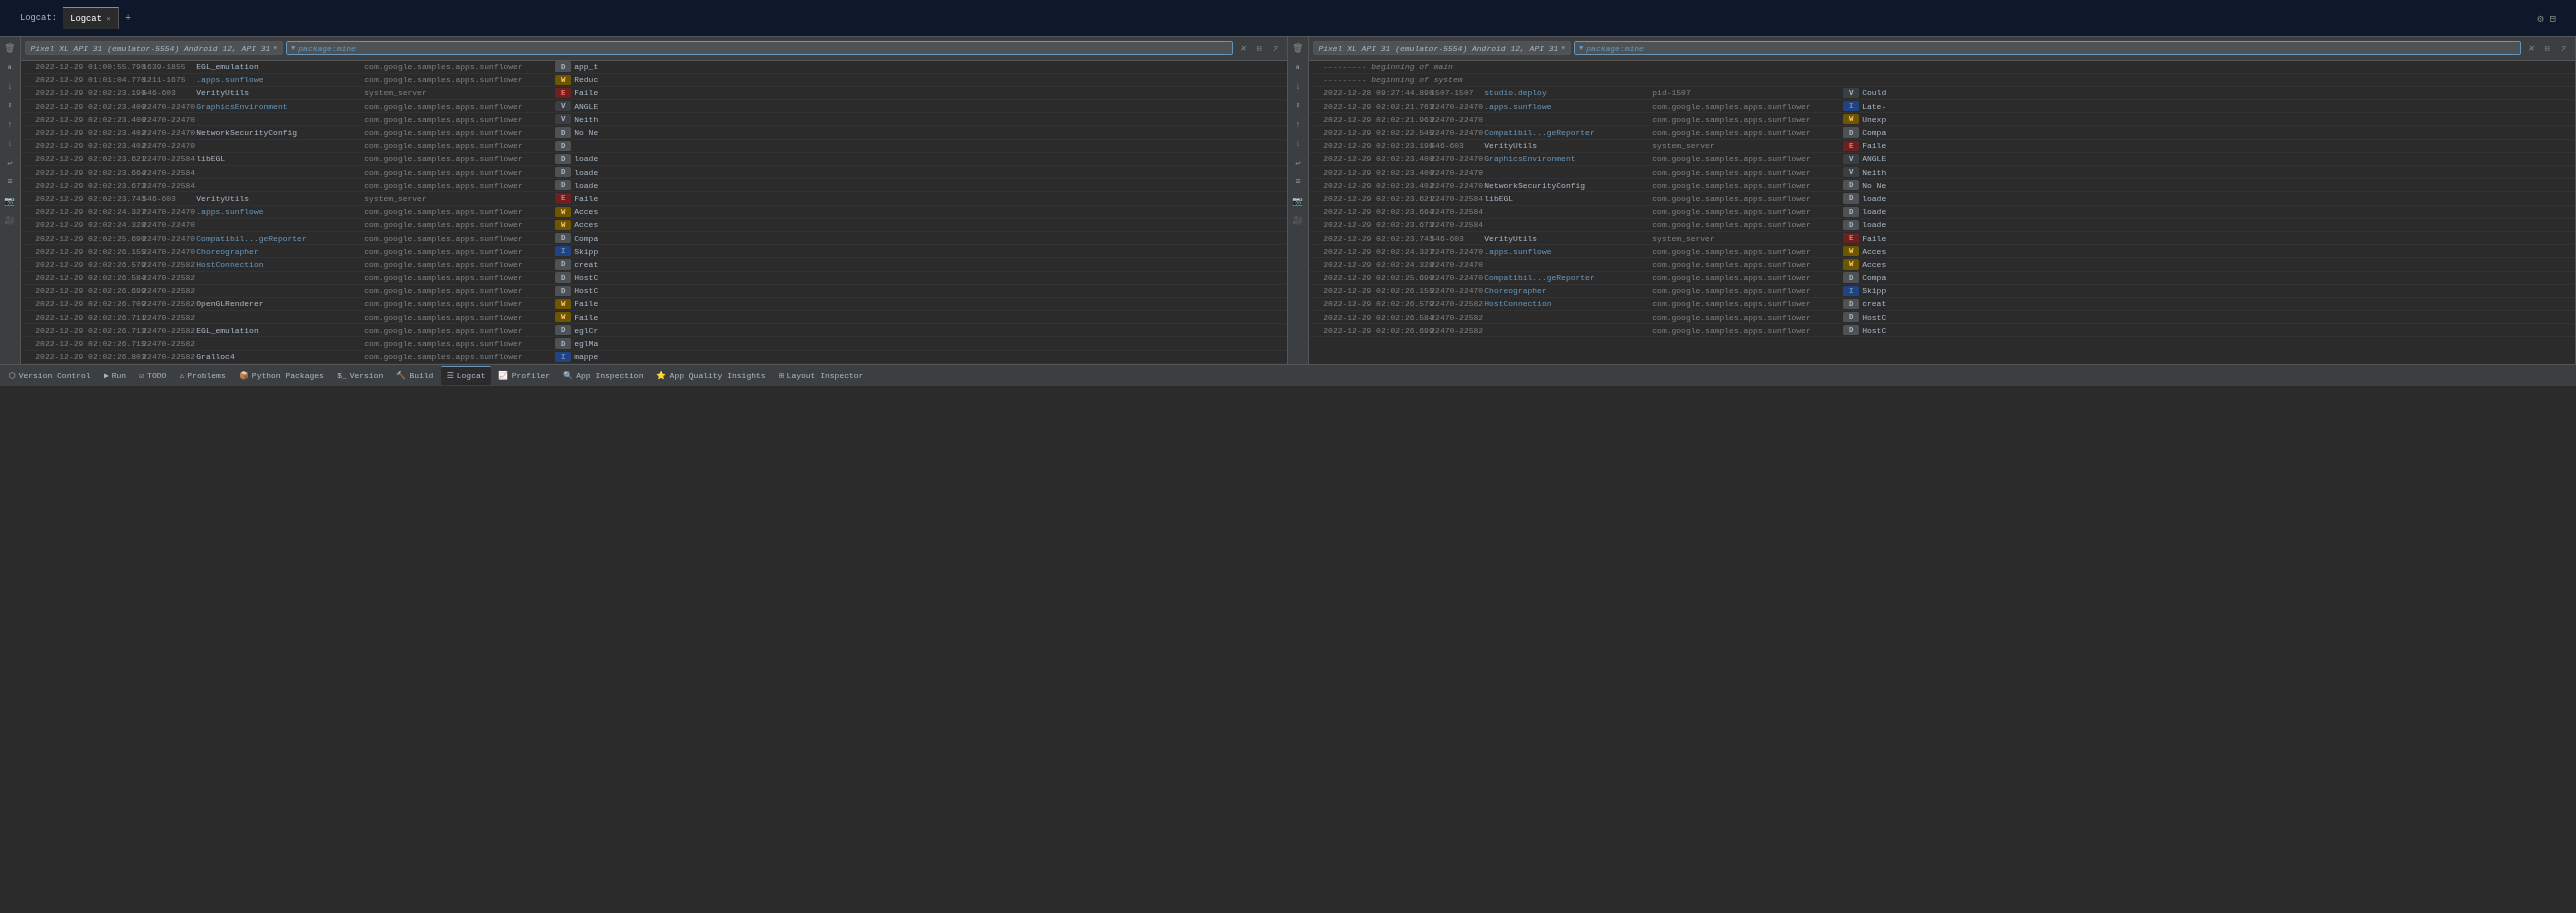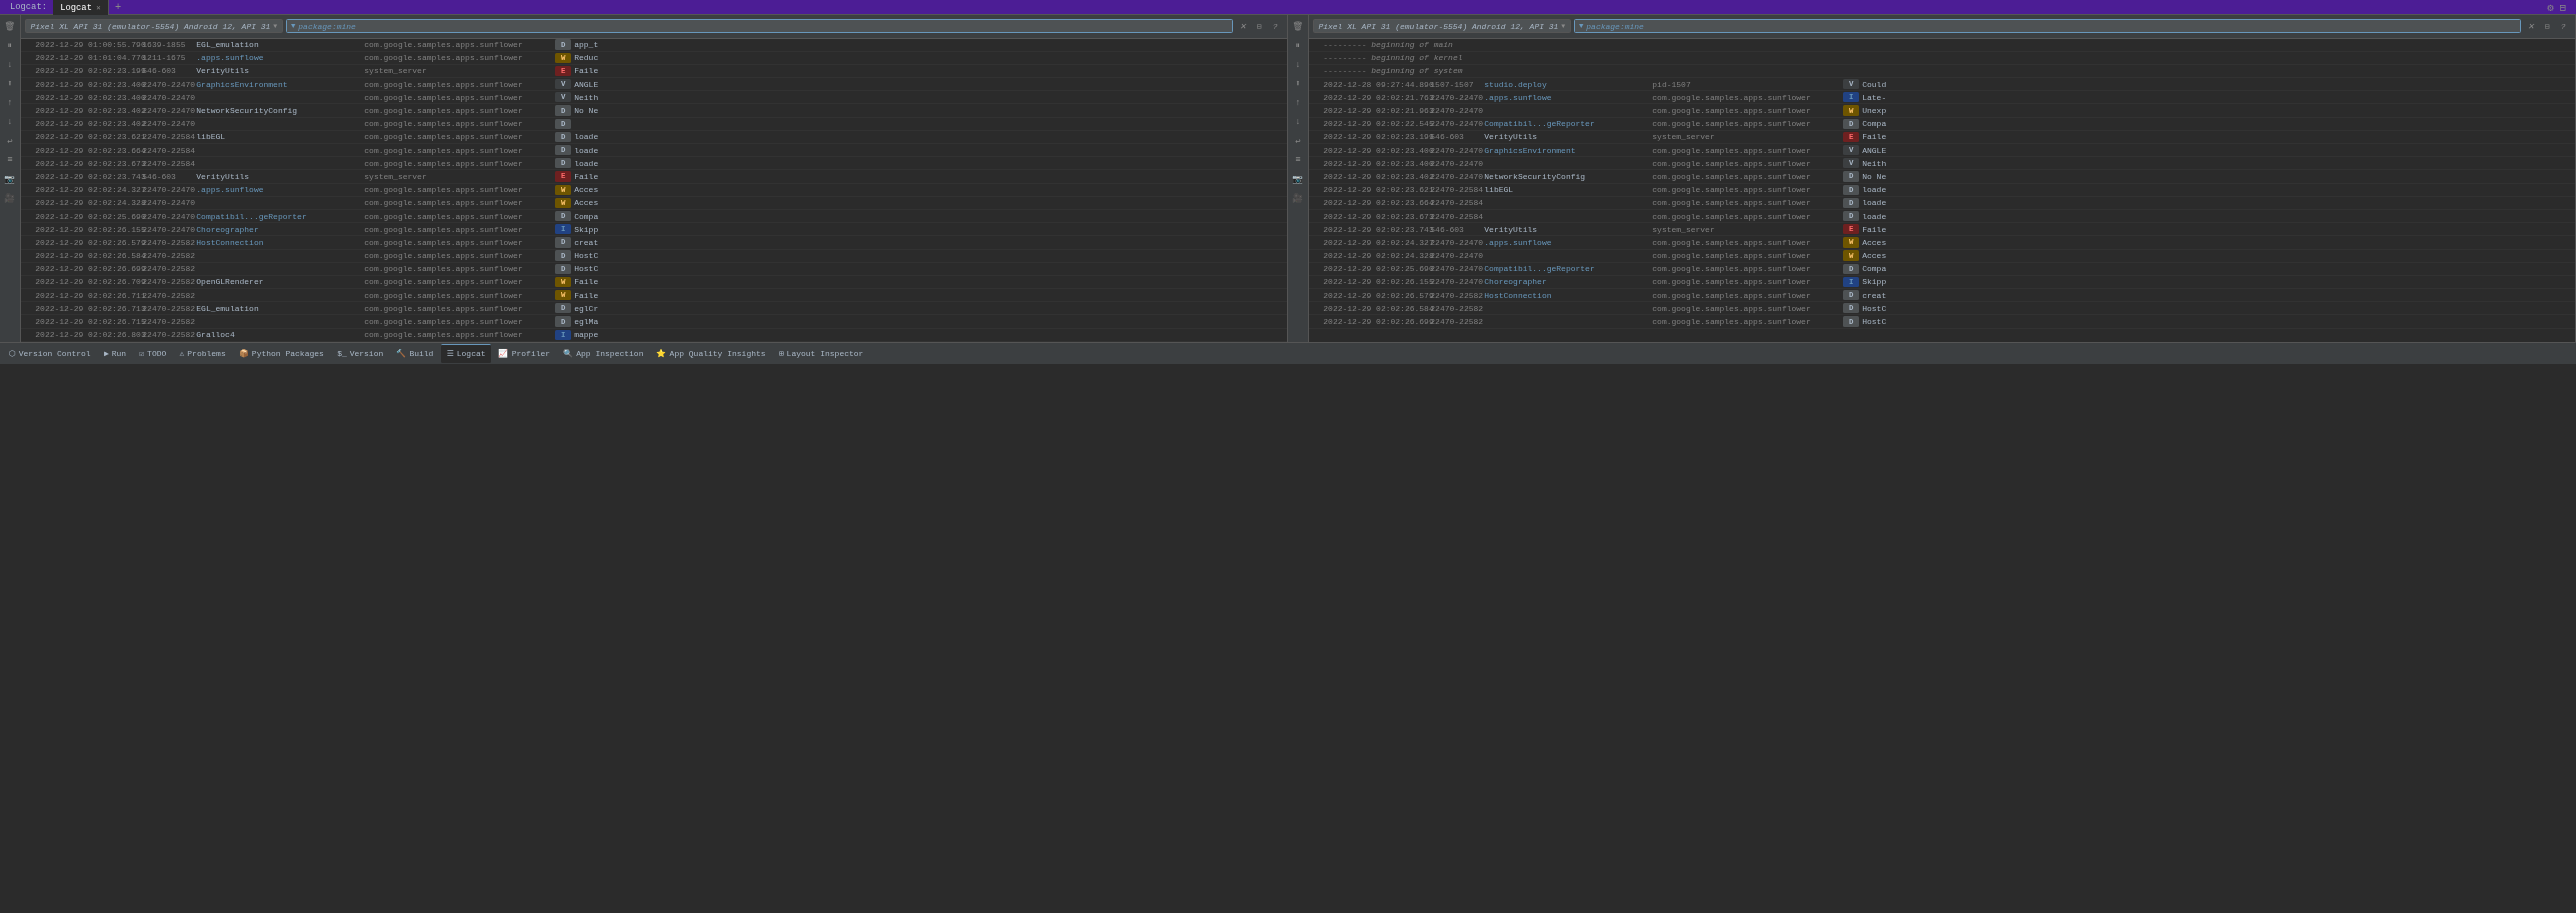--- a/index.html
+++ b/index.html
@@ -12,24 +12,24 @@
       height: 913px;
       overflow: hidden;
       display: flex;
       flex-direction: column;
     }
 
     
     .tab-bar {
       display: flex;
       align-items: center;
-      background: #4c1d95;
+      background: #0f172a;
       border-bottom: 0.7px solid #555;
-      height: 15px;
-      padding: 0 10px;
+      height: 37px;
+      padding: 0 20px;
       flex-shrink: 0;
     }
     .tab-bar-label {
       color: #a9b7c6;
       font-size: 8.8px;
       margin-right: 5.9px;
     }
     .tab {
       display: flex;
       align-items: center;
@@ -561,24 +561,20 @@
           </div>
         </div>
 
         <div class="log-content" id="right-log-content">
         <div class="log-row">
           <span class="log-clear-icon"></span>
           <span class="log-tag tag-comment" style="width:100%">--------- beginning of main</span>
         </div>
             <div class="log-row">
           <span class="log-clear-icon"></span>
-          <span class="log-tag tag-comment" style="width:100%">--------- beginning of kernel</span>
-        </div>
-            <div class="log-row">
-          <span class="log-clear-icon"></span>
           <span class="log-tag tag-comment" style="width:100%">--------- beginning of system</span>
         </div>
             <div class="log-row">
           <span class="log-clear-icon"></span>
           <span class="log-timestamp">2022-12-28 09:27:44.890</span>
           <span class="log-pid">1507-1507</span>
           <span class="log-tag" style="color:#6897bb">studio.deploy</span>
           <span class="log-package">pid-1507</span>
           <span class="log-level V">V</span>
           <span class="log-message">Could</span>

